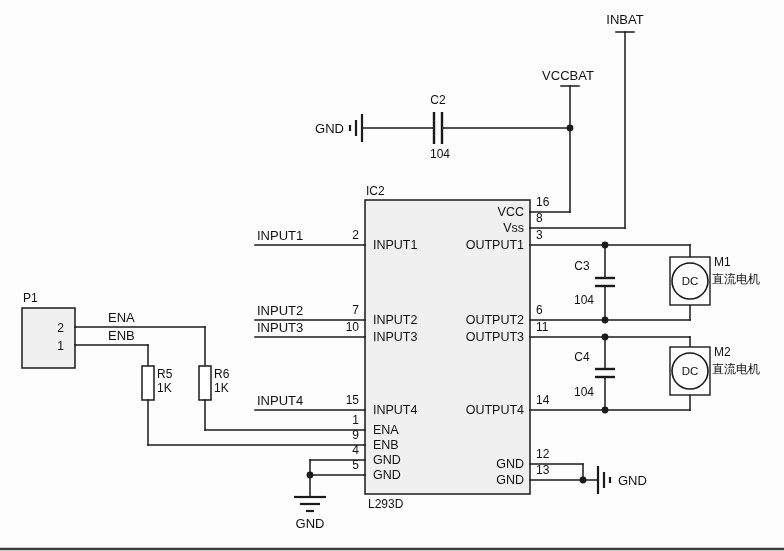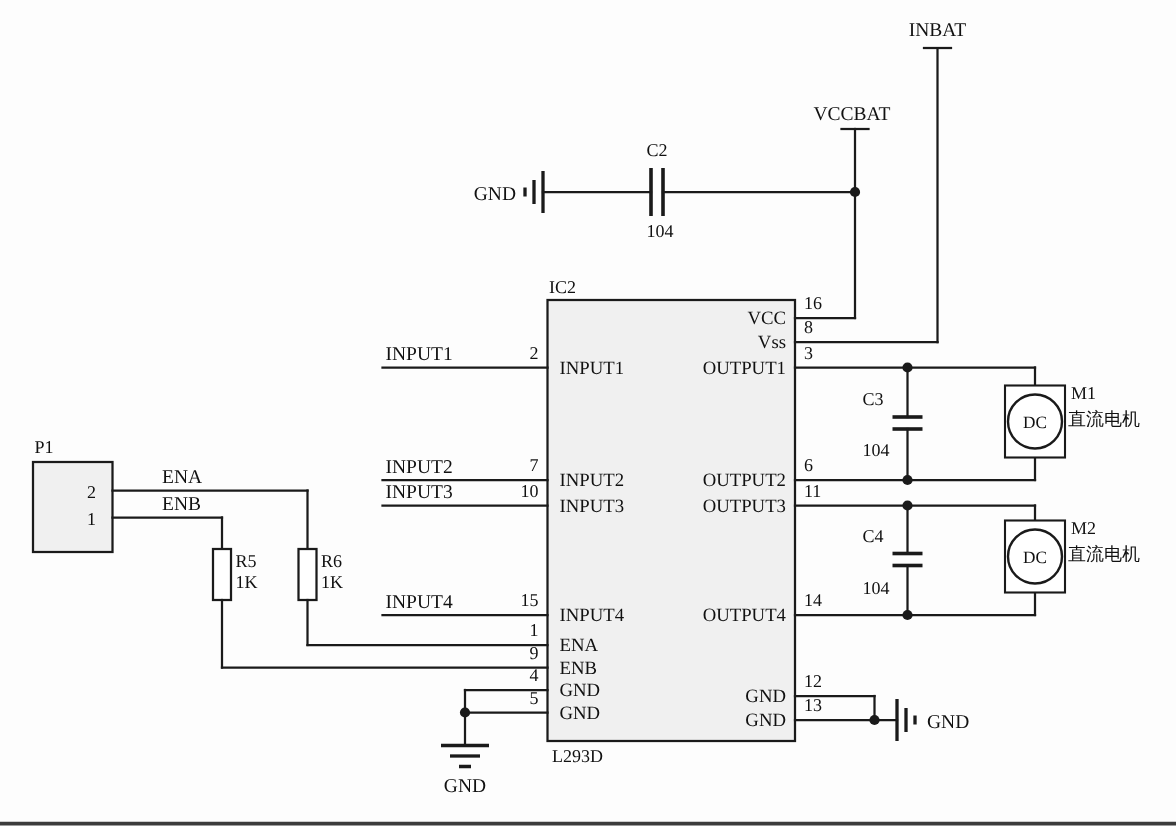--- a/index.html
+++ b/index.html
@@ -1,17 +1,17 @@
 <!DOCTYPE html>
 <html><head>
 <meta charset="utf-8">
 <style>
   html,body{margin:0;padding:0;background:#ffffff;}
   .stage{position:relative;width:784px;height:551px;background:#fdfdfd;overflow:hidden;
-         font-family:Liberation Serif, serif;}
+         font-family:Liberation Sans, sans-serif;}
   svg{position:absolute;left:0;top:0;}
   .w{stroke:#1a1a1a;stroke-width:1.5;fill:none;stroke-linecap:square;}
   .plate{stroke:#1a1a1a;stroke-width:2.4;fill:none;}
   .gbar{stroke:#1a1a1a;stroke-width:2.2;fill:none;}
   .comp{fill:#f0f0f0;stroke:#1a1a1a;stroke-width:1.5;}
   .rbody{fill:#ffffff;stroke:#1a1a1a;stroke-width:1.5;}
   .mframe{fill:#ffffff;stroke:#1a1a1a;stroke-width:1.4;}
   .mcirc{fill:#ffffff;stroke:#1a1a1a;stroke-width:1.6;}
   .dot{fill:#1a1a1a;stroke:none;}
   text{fill:#111111;font-size:13px;}

